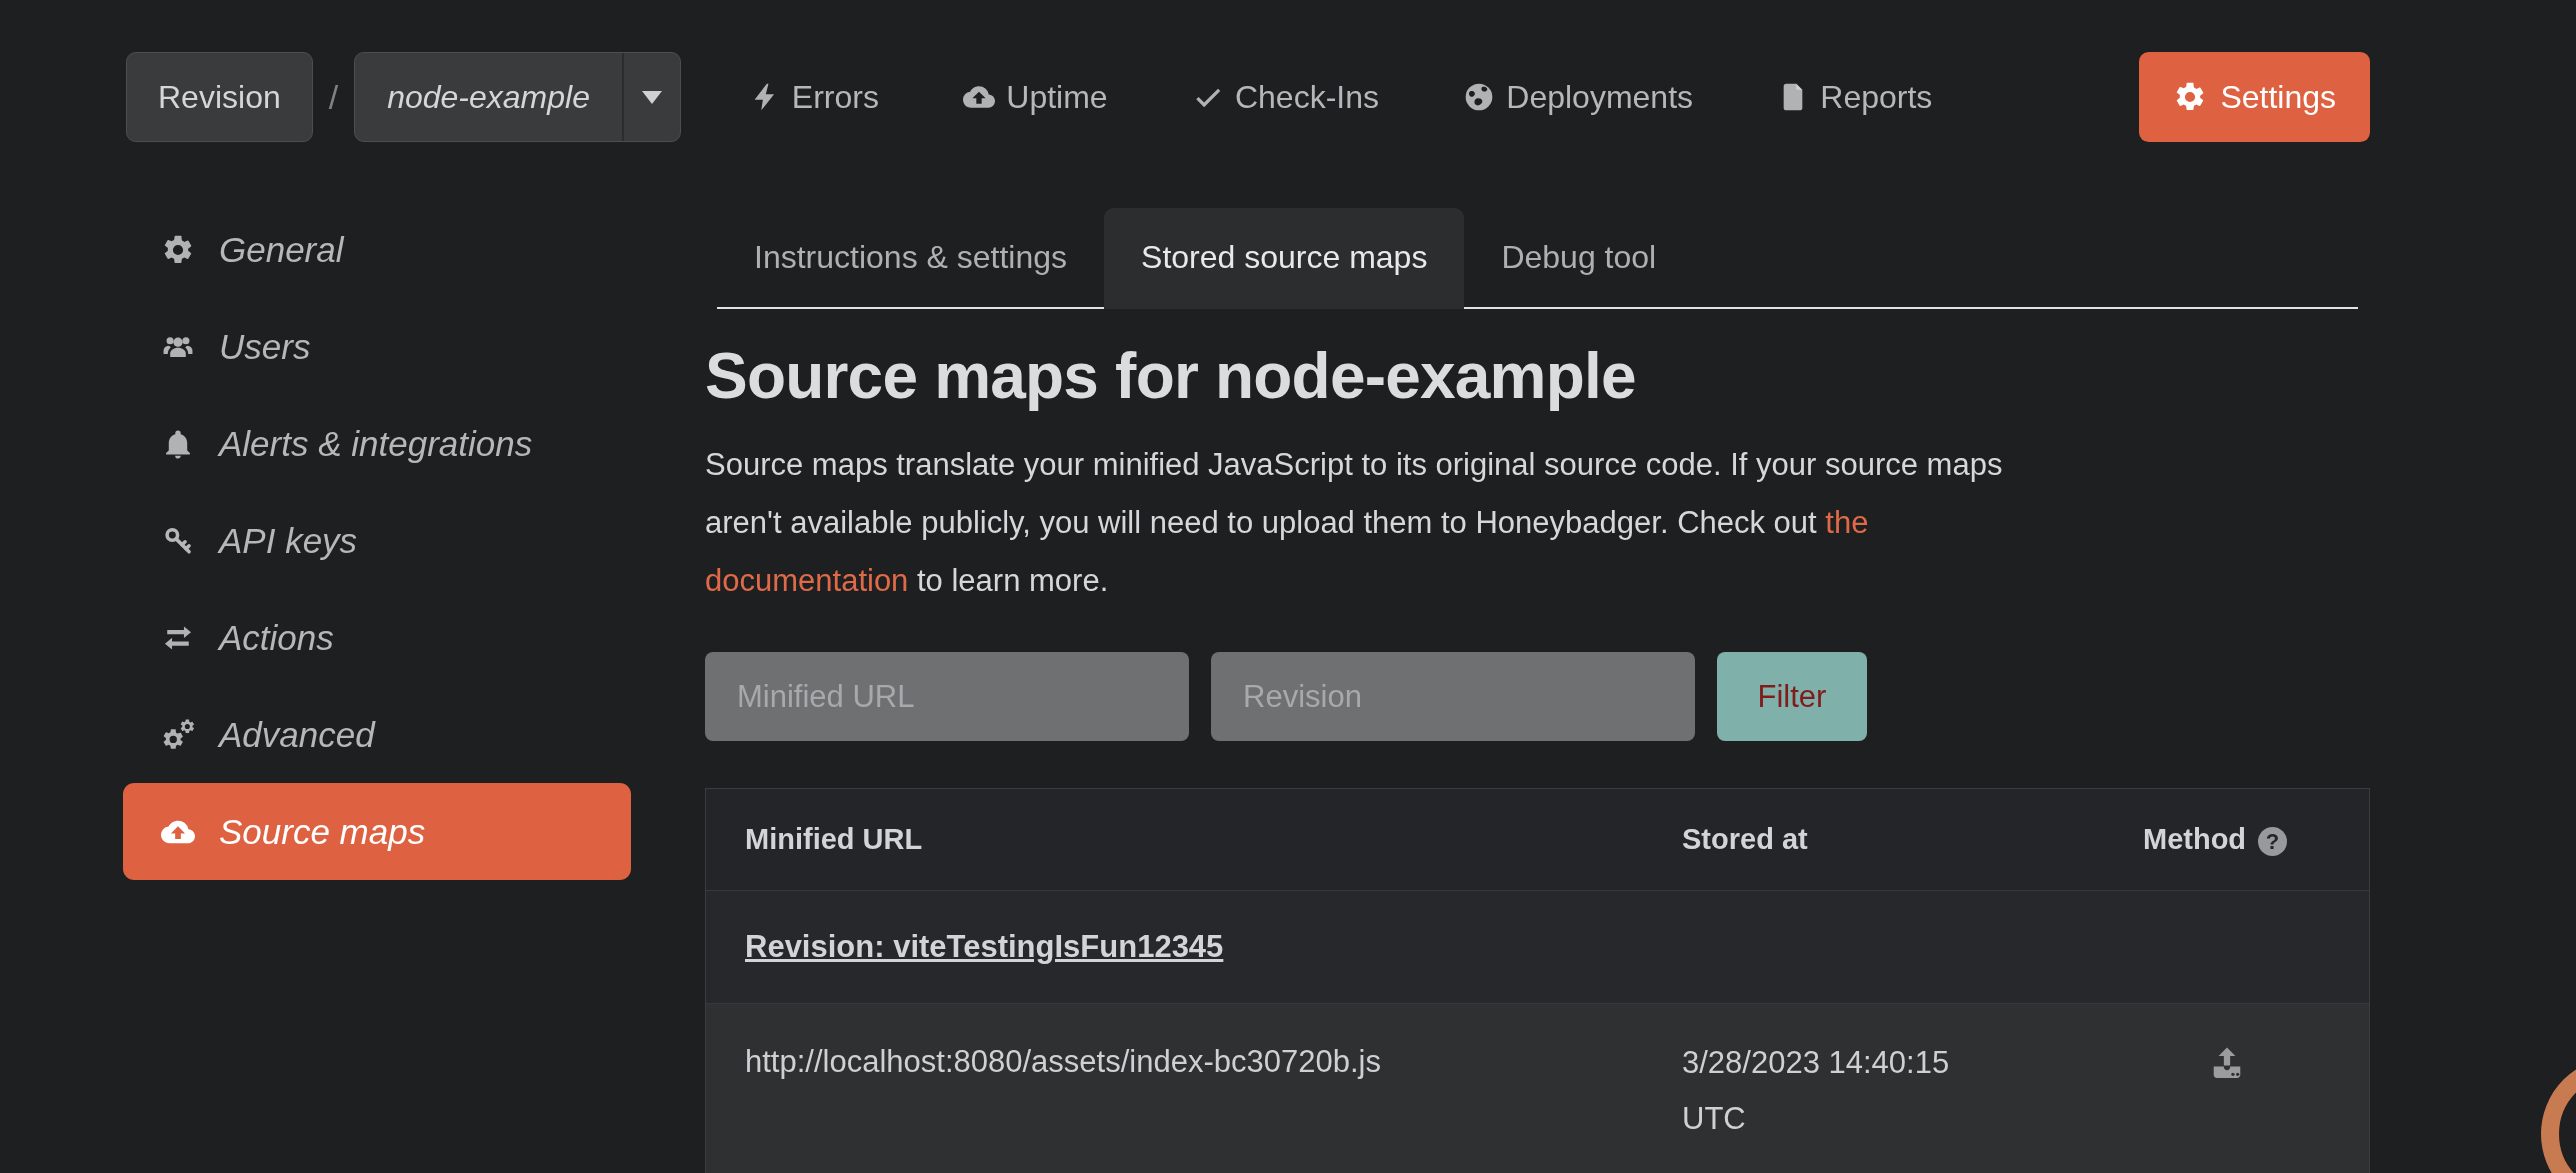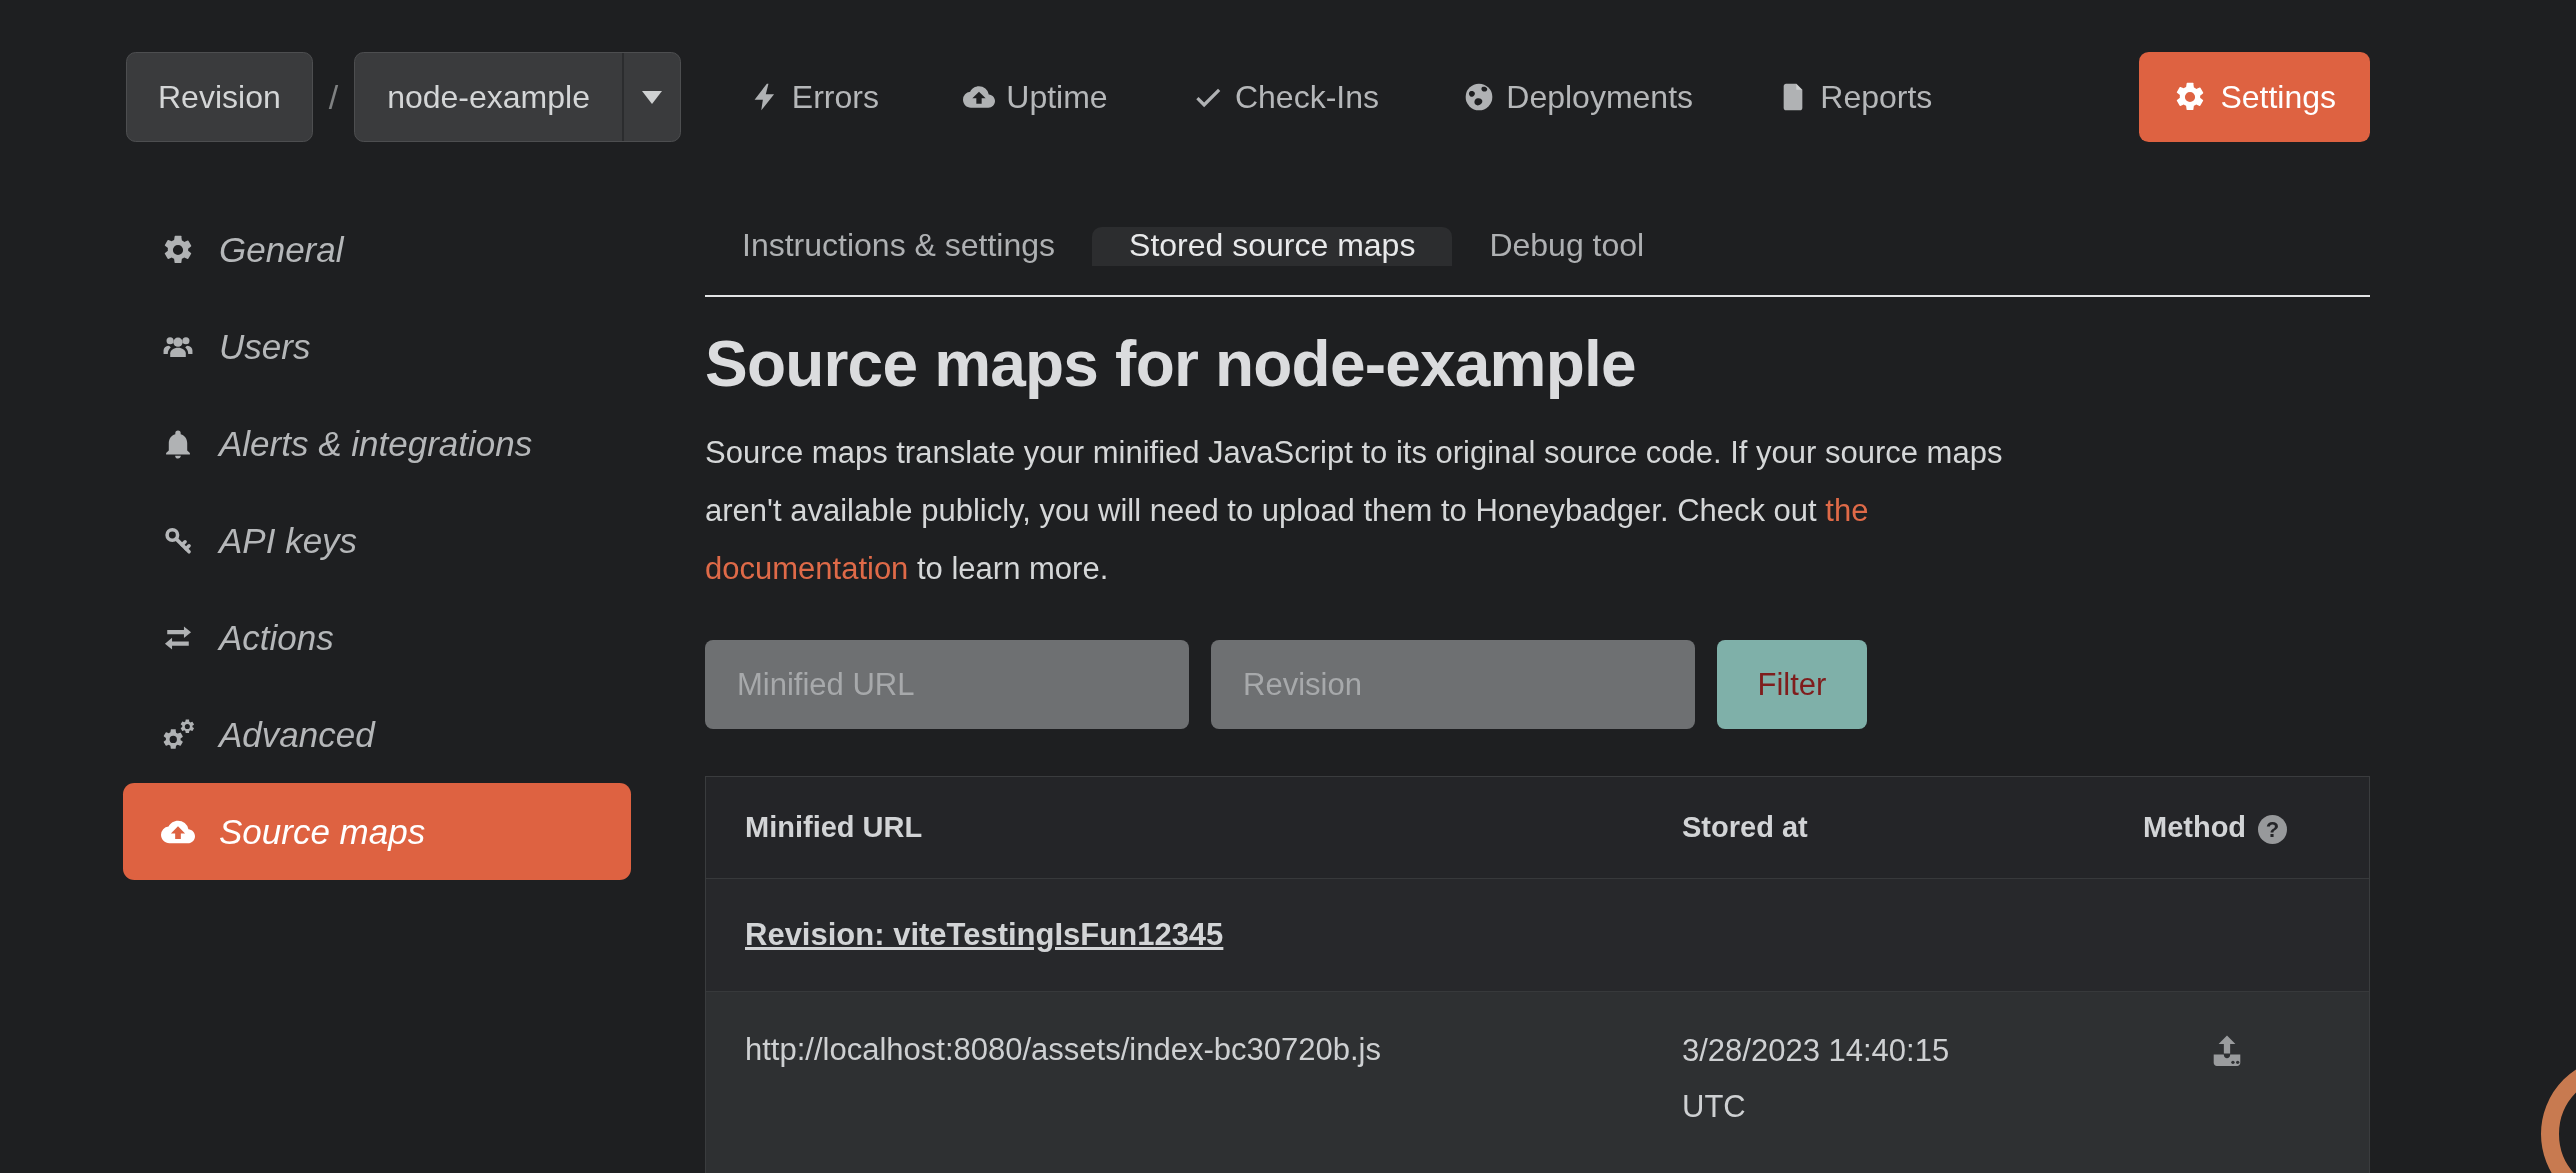--- a/index.html
+++ b/index.html
@@ -5,41 +5,41 @@
   html,body{margin:0;padding:0;}
   body{font-family:"Liberation Sans", sans-serif; background:#141516;}
   .page{position:relative; width:2576px; height:1174px; overflow:hidden; background:#1e1f21; color:#b5b7b9;}
   svg{display:block;}
   .defs{position:absolute; width:0; height:0; overflow:hidden;}
 
   
   .topbar{position:absolute; left:126px; top:52px; width:2244px; height:90px; display:flex; align-items:center;}
   .chip{height:90px; background:#3a3b3d; border:1.6px solid #4d4e50; border-radius:9.7px; display:flex; align-items:center; padding:0 31px; font-size:32px; color:#d4d6d7; text-decoration:none; box-sizing:border-box;}
   .chip.split{padding:0;}
-  .chip-label{padding:0 32px;}
+  .chip-label{padding:0 32px;font-style:italic;}
   .chip-divider{width:1.6px; align-self:stretch; background:#2b2c2e;}
   .caret-zone{width:56px; display:flex; align-items:center; justify-content:center; align-self:stretch; cursor:pointer;}
   .caret{width:0; height:0; border-left:10.5px solid transparent; border-right:10.5px solid transparent; border-top:13.7px solid #cfd1d2;}
   .slash{font-size:34px; color:#7f8182; margin:0 16px;}
   .nav-links{display:flex; gap:84px; margin-left:68px; align-items:center;}
   .nav-link{display:flex; align-items:center; gap:11.3px; color:#b5b7b9; font-size:32px; text-decoration:none; cursor:pointer;}
   .nav-link .ic{width:32px; height:32px; fill:#b0b2b4;}
   .settings-btn{margin-left:auto; height:90px; background:#de6241; border-radius:9.7px; display:flex; align-items:center; gap:13px; padding:0 34px; color:#ffffff; font-size:32px; text-decoration:none; box-sizing:border-box;}
   .settings-btn .ic{width:34px; height:34px; fill:#ffffff;}
 
   
   .sidebar{position:absolute; left:123px; top:201px; width:508px;}
   .side-item{height:97px; display:flex; align-items:center; padding-left:38px; gap:24px; font-size:35px; color:#b5b7b9; cursor:pointer; box-sizing:border-box; border-radius:11.3px;font-style:italic;}
   .side-item .ic{width:34px; height:34px; fill:#b0b2b4; flex:none;}
   .side-item.active{background:#de6241; color:#ffffff;}
   .side-item.active .ic{fill:#ffffff;}
 
   
   .content{position:absolute; left:705px; top:196px; width:1665px;}
-  .tabs{list-style:none; margin:0; padding:0; display:flex; border-bottom:2.4px solid #e2e3e4; height:99px;align-items:center;}
+  .tabs{list-style:none; margin:12px; padding:0; display:flex; border-bottom:2.4px solid #e2e3e4; height:99px;}
   .tab{display:flex; align-items:center; padding:0 37px; font-size:32px; color:#aeb0b2; cursor:pointer; position:relative;}
   .tab.active{background:#2c2d2f; color:#e8e9ea; border-radius:9.7px 9.7px 0 0;}
   .tab.active::after{content:""; position:absolute; left:0; right:0; bottom:-2.4px; height:2.4px; background:#2c2d2f;}
 
   h1{margin:29px 0 0 0; font-size:64px; line-height:77px; font-weight:bold; color:#dbdcde; letter-spacing:-0.8px;}
   .desc{margin:21px 0 0 0; font-size:31px; line-height:58px; color:#d5d7d8;}
   .desc a{color:#df6a48; text-decoration:none; cursor:pointer;}
 
   .filter-row{margin-top:42px; display:flex; align-items:center; gap:22px;}
   .filter-input{width:484px; height:89px; background:#6e7072; border:none; border-radius:8px; padding:0 32px; box-sizing:border-box; font-size:31px; color:#e8e9ea; font-family:"Liberation Sans", sans-serif; outline:none;}

